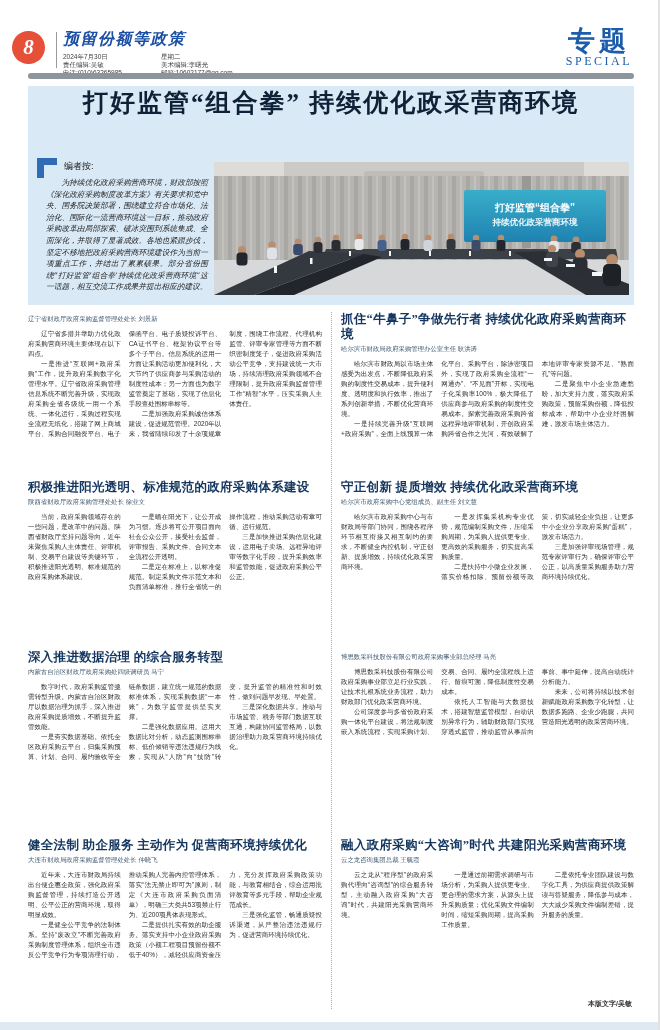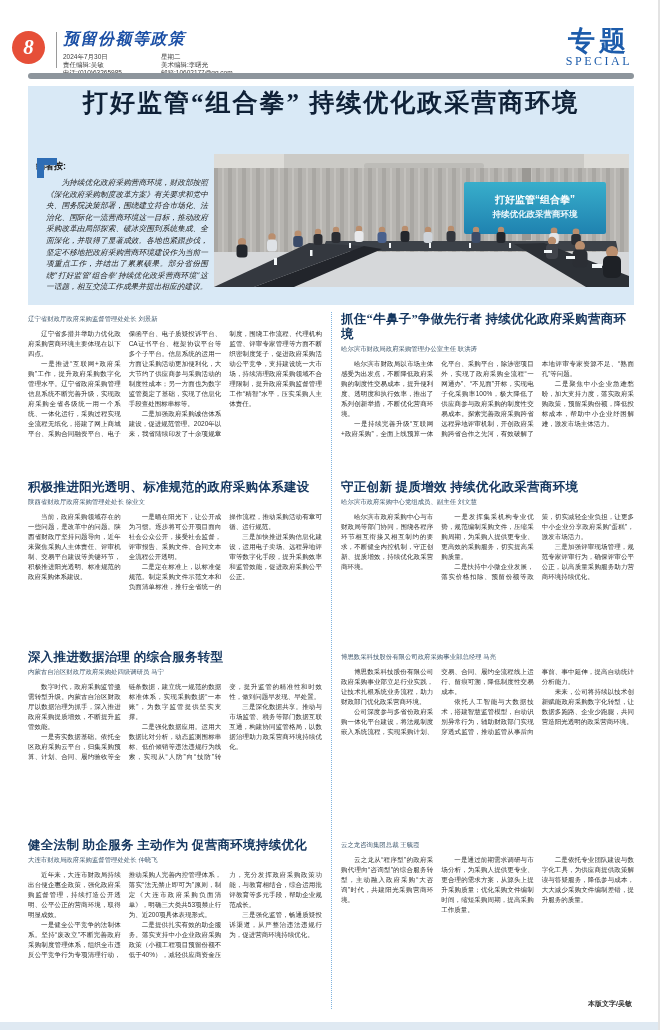--- a/index.html
+++ b/index.html
@@ -18,24 +18,24 @@
   .section-cn{font:bold 27px/28px "Liberation Serif",serif;letter-spacing:4px;}
   .section-en{font:12px/13px "Liberation Serif",serif;letter-spacing:2.5px;}
   .header-rule{position:absolute;left:28px;top:73px;width:606px;height:6px;background:#8d959c;border-radius:3px;}
   
   .feature-panel{position:absolute;left:28px;top:86px;width:606px;height:219px;background:#d9e9f6;}
   .banner{ text-align:center;font:bold 25px "Liberation Serif",serif;color:#0f2137;
        letter-spacing:2px;}
   .note{position:absolute;left:8px;top:74px;width:176px;}
   .note-corner{position:absolute;left:1px;top:-2px;width:13px;height:13px;
        border-left:7px solid #2e6db5;border-top:7px solid #2e6db5;}
-  .note-title{font-weight:bold;font-size:9px;color:#1a1a1a;}
+  .note-title{font-weight:normal;font-size:9px;color:#1a1a1a;margin-left:28px;}
   .note-text{font:italic 7.7px/11.6px "DejaVu Serif",serif;color:#1f1f1f;text-align:justify;
        text-indent:2em;margin-top:4px;padding:0 4px 0 10px;}
-  .photo{position:absolute;left:186px;top:68px;width:415px;height:133px;background:#bbb;}
+  .photo{position:absolute;left:186px;top:76px;width:415px;height:133px;background:#bbb;}
   .photo svg{display:block;}
   
   .content{position:absolute;left:28px;top:312px;width:606px;display:flex;}
   .col{width:303px;box-sizing:border-box;}
   .col-left{padding-right:9px;}
   .col-right{padding-left:9px;border-left:1px dotted #7fb3de;}
   .article{box-sizing:border-box;overflow:hidden;}
   .rh1{height:168px}.rh2{height:170px}.rh3{height:188px}.rh4{height:158px}
   .article-headline{font:bold 12.5px/15px "Liberation Serif",serif;color:#14365f;letter-spacing:0.3px;}
   .article-byline{font-size:6.4px;color:#41596e;margin:3px 0 5px;}
@@ -267,20 +267,21 @@
     <div class="article rh3">
       <div class="article-byline">博思数采科技股份有限公司政府采购事业部总经理 马亮</div>
       <div class="article-body">
           <p>博思数采科技股份有限公司政府采购事业部立足行业实践，让技术扎根系统业务流程，助力财政部门优化政采营商环境。</p>
           <p>公司深度参与多省份政府采购一体化平台建设，将法规制度嵌入系统流程，实现采购计划、交易、合同、履约全流程线上运行、留痕可溯，降低制度性交易成本。</p>
           <p>依托人工智能与大数据技术，搭建智慧监管模型，自动识别异常行为，辅助财政部门实现穿透式监管，推动监管从事后向事前、事中延伸，提高自动统计分析能力。</p>
           <p>未来，公司将持续以技术创新赋能政府采购数字化转型，让数据多跑路、企业少跑腿，共同营造阳光透明的政采营商环境。</p>
         </div>
     </div>
     <div class="article rh4">
+      <div class="article-headline">融入政府采购“大咨询”时代 共建阳光采购营商环境</div>
       <div class="article-byline">云之龙咨询集团总裁 王毓霞</div>
       <div class="article-body">
           <p>云之龙从“程序型”的政府采购代理向“咨询型”的综合服务转型，主动融入政府采购“大咨询”时代，共建阳光采购营商环境。</p>
           <p>一是通过前期需求调研与市场分析，为采购人提供更专业、更合理的需求方案，从源头上提升采购质量；优化采购文件编制时间，缩短采购周期，提高采购工作质量。</p>
           <p>二是依托专业团队建设与数字化工具，为供应商提供政策解读与答疑服务，降低参与成本，大大减少采购文件编制差错，提升服务的质量。</p>
         </div>
     </div>
     <div class="credit">本版文字/吴敏</div>
   </div>
 </div>

